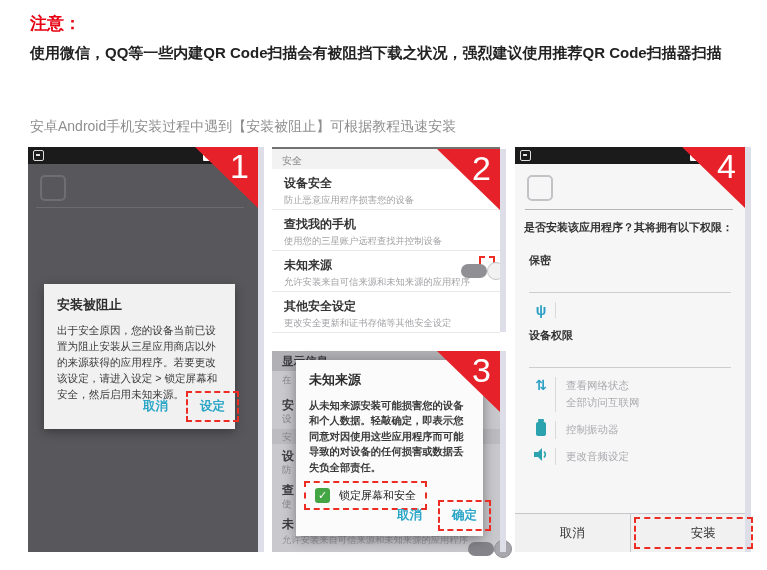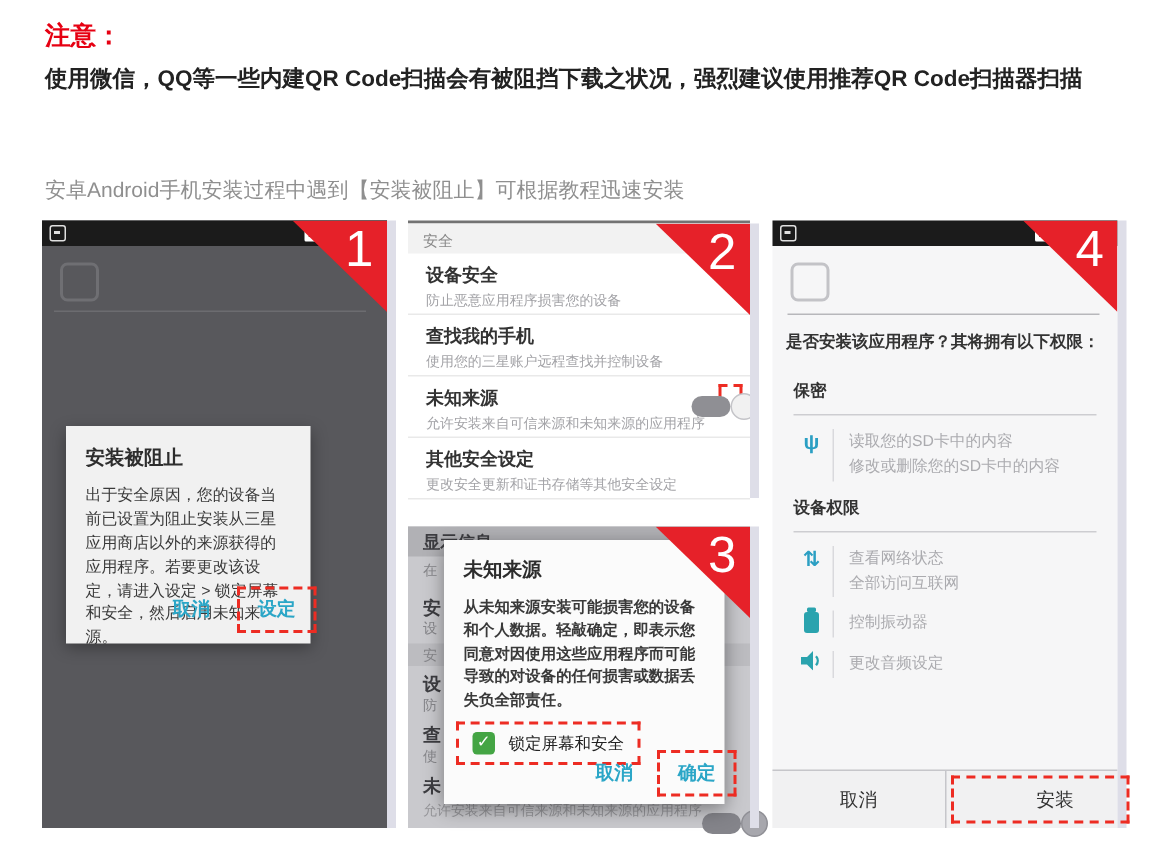--- a/index.html
+++ b/index.html
@@ -28,21 +28,21 @@
     clip-path:polygon(0 0,100% 0,100% 100%);z-index:6;}
   .corner-num{position:absolute;top:2px;right:9px;z-index:7;color:#fff;font-size:34px;line-height:1;font-weight:400;}
 
   .app-outline{position:absolute;left:12px;width:22px;height:22px;border:2px solid #77777b;border-radius:5px;}
   .hairline{position:absolute;height:1px;}
 
   
   #p1{left:28px;top:147px;width:230px;height:405px;background:#58585c;}
   #p1 .app-outline{top:28px;border-color:#6f6f73;}
   #p1 .hairline{top:60px;left:8px;right:14px;background:#6c6c70;}
-  .dialog1{position:absolute;left:16px;top:137px;width:163px;height:145px;background:#f1f1f1;
+  .dialog1{position:absolute;left:16px;top:137px;width:191px;height:145px;background:#f1f1f1;
     box-shadow:0 3px 10px rgba(0,0,0,.35);box-sizing:border-box;padding:12px 13px;}
   .dlg-title{font-size:13px;font-weight:bold;color:#2d2d2d;margin-bottom:9px;}
   .dlg-body{font-size:10.6px;color:#3a3a3a;line-height:1.5;}
   .dlg-btns{position:absolute;bottom:7px;right:-4px;display:flex;align-items:center;gap:10px;}
   .dlg-btn{color:#2ba6c7;font-size:12.5px;font-weight:bold;padding:5px 8px;}
   .dashed{border:2px dashed #ed2c23;}
   .dlg-btn.dashed{padding:5px 12px;}
 
   
   #p2{left:272px;top:147px;width:228px;height:185px;background:#ffffff;border-top:2px solid #737373;}
@@ -75,21 +75,21 @@
     font-size:11px;line-height:15px;text-align:center;font-weight:bold;flex:none;}
   .check-label{font-size:11px;color:#222;white-space:nowrap;}
   .dlg3-btns{position:absolute;bottom:5px;right:-8px;display:flex;align-items:center;gap:8px;}
 
   
   #p4{left:515px;top:147px;width:230px;height:405px;background:#f6f6f7;}
   #p4 .app-outline{top:28px;border-color:#c3c3c7;}
   #p4 .hairline{top:62px;left:10px;right:12px;background:#b7b7bb;}
   .p4-title{position:absolute;top:73px;left:9px;right:4px;font-size:11px;font-weight:bold;color:#333;white-space:nowrap;}
   .p4-content{position:absolute;top:96px;left:0;right:0;}
-  .sec-head{margin:10px 14px 0;font-size:11px;font-weight:bold;color:#333;padding-bottom:8px;border-bottom:1px solid #cdcdd1;}
+  .sec-head{margin:10px 14px 0;font-size:11px;font-weight:bold;color:#333;padding-bottom:24px;border-bottom:1px solid #cdcdd1;}
   .perm{display:flex;align-items:flex-start;margin:9px 0 4px 16px;}
   .perm-icon{width:20px;flex:none;color:#2b9fc3;font-size:14px;font-weight:bold;text-align:center;line-height:16px;}
   .perm-sep{width:1px;align-self:stretch;background:#d9d9dd;margin:0 10px 0 4px;}
   .perm-lines{font-size:10.5px;color:#ababaf;line-height:1.65;}
   .icon-batt{display:inline-block;width:10px;height:14px;background:#2aa3ae;border-radius:2px;position:relative;margin-top:1px;}
   .icon-batt::before{content:"";position:absolute;top:-3px;left:2px;width:6px;height:3px;background:#2aa3ae;border-radius:1px;}
   .p4-bar{position:absolute;bottom:0;left:0;right:0;height:38px;background:#f1f1f2;border-top:1px solid #c6c6ca;display:flex;}
   .p4-bar-cell{flex:1;display:flex;align-items:center;justify-content:center;font-size:12.5px;color:#333;position:relative;}
   .p4-bar-cell + .p4-bar-cell{border-left:1px solid #c6c6ca;}
   .install-box{position:absolute;left:3px;right:-8px;top:3px;bottom:3px;display:flex;align-items:center;justify-content:center;z-index:4;padding-left:20px;}
@@ -205,24 +205,20 @@
     </div>
     <div class="app-outline"></div>
     <div class="hairline"></div>
     <div class="p4-title">是否安装该应用程序？其将拥有以下权限：</div>
 
     <div class="p4-content">
       <div class="sec-head">保密</div>
       <div class="perm">
         <span class="perm-icon">ψ</span>
         <span class="perm-sep"></span>
-        <span class="perm-lines">
-          <div>读取您的SD卡中的内容</div>
-          <div>修改或删除您的SD卡中的内容</div>
-        </span>
       </div>
 
       <div class="sec-head">设备权限</div>
       <div class="perm">
         <span class="perm-icon">⇅</span>
         <span class="perm-sep"></span>
         <span class="perm-lines">
           <div>查看网络状态</div>
           <div>全部访问互联网</div>
         </span>

